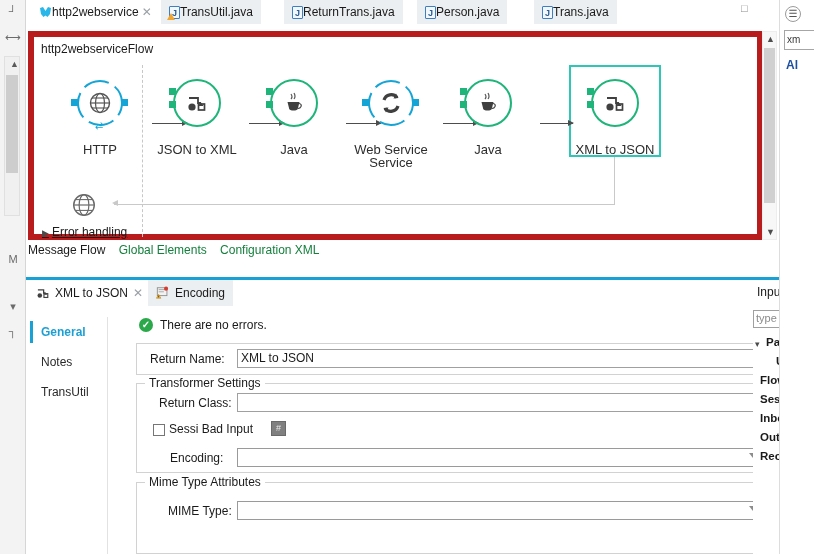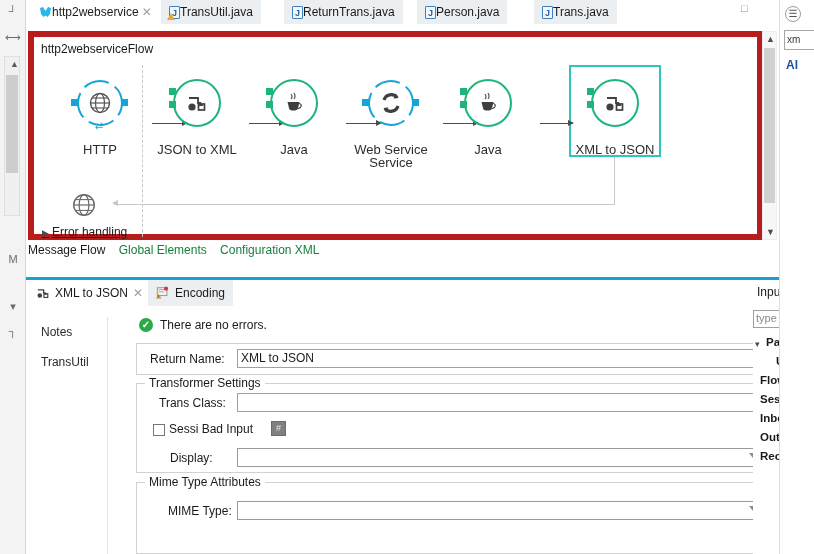--- a/index.html
+++ b/index.html
@@ -450,46 +450,47 @@
         <rect x="3" y="3.5" width="8" height="1.2" fill="#b0b0b0"></rect>
         <rect x="3" y="6" width="6" height="1.2" fill="#b0b0b0"></rect>
         <circle cx="11.5" cy="3" r="2.3" fill="#d63b2f"></circle>
         <path d="M3 9.5 l2.6 4.5 h-5.2 z" fill="#f0ad2e" stroke="#b9841c" stroke-width=".6"></path>
         <rect x="2.6" y="11" width=".8" height="2" fill="#3a3a3a"></rect>
       </svg>
       <span>Encoding</span>
     </div>
 
     <div class="side-nav">
+      <div class="side-item sel">General</div>
       <div class="side-item">Notes</div>
       <div class="side-item">TransUtil</div>
     </div>
 
     <div class="form">
       <div class="status-row">
         <span class="ok-dot">✓</span>
         <span>There are no errors.</span>
       </div>
 
       <div class="group" style="left:22px; top:26px; width:635px; height:32px;">
         <div class="fld-label" style="left:13px; top:8px;">Return Name:</div>
         <div class="fld-input" style="left:100px; top:5px; width:525px;">XML to JSON</div>
       </div>
 
       <div class="group" style="left:22px; top:66px; width:635px; height:90px;">
         <div class="legend">Transformer Settings</div>
 
-        <div class="fld-label" style="left:22px; top:12px;">Trans Class:</div>
+        <div class="fld-label" style="left:22px; top:12px;">Return Class:</div>
         <div class="fld-input" style="left:100px; top:9px; width:525px;"></div>
 
         <div class="chk" style="left:16px; top:40px;"></div>
         <div class="fld-label" style="left:32px; top:38px;">Sessi Bad Input</div>
         <div class="btn-sq" style="left:134px; top:37px;">#</div>
 
-        <div class="fld-label" style="left:33px; top:67px;">Display:</div>
+        <div class="fld-label" style="left:33px; top:67px;">Encoding:</div>
         <div class="combo" style="left:100px; top:64px; width:525px;">
           <span style="position:absolute;left:4px;top:2px;font-size:12px;"></span>
           <span class="car"></span>
         </div>
       </div>
 
       <div class="group" style="left:22px; top:165px; width:635px; height:72px;">
         <div class="legend">Mime Type Attributes</div>
         <div class="fld-label" style="left:31px; top:21px;">MIME Type:</div>
         <div class="combo" style="left:100px; top:18px; width:525px;">

